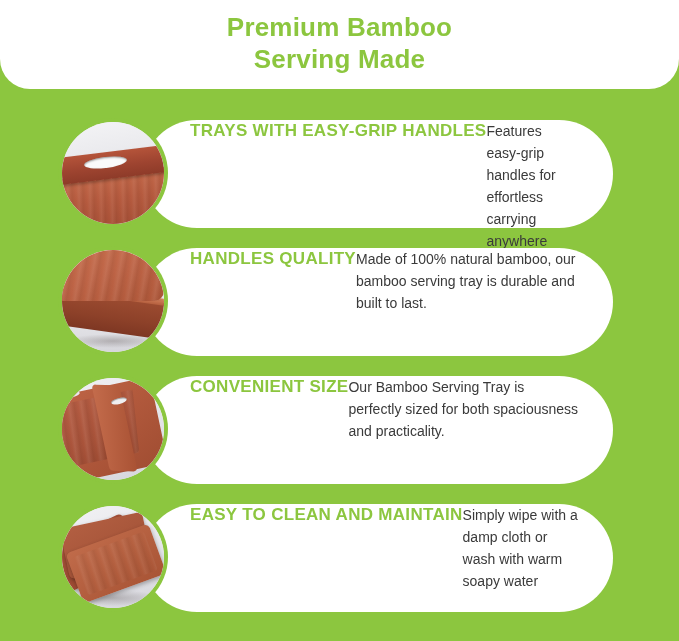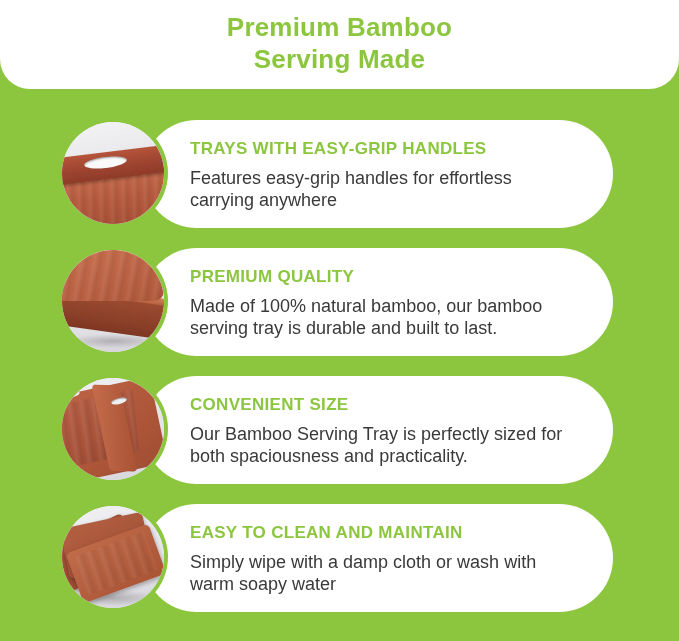--- a/index.html
+++ b/index.html
@@ -62,37 +62,37 @@
   .feature-card {
     position: absolute;
     left: 143px;
     top: 2px;
     width: 470px;
     height: 108px;
     background: #FFFFFF;
     border-radius: 54px;
     padding: 0 34px 0 47px;
     display: flex;
-    flex-direction: column;
+    flex-direction: row;
     justify-content: center;
   }
 
   .feature-heading {
     color: #8CC63F;
     font-size: 17px;
     font-weight: bold;
     letter-spacing: 0.3px;
     line-height: 22px;
     margin-bottom: 7px;
     white-space: nowrap;
   }
 
   .feature-body {
     color: #3A3A3A;
-    font-size: 18px;
+    font-size: 14px;
     line-height: 22px;
     max-width: 400px;
   }
 
   
   .thumb {
     position: absolute;
     left: 58px;
     top: 0px;
     width: 110px;
@@ -329,21 +329,21 @@
         <div class="p1-base"></div>
         <div class="p1-grain"></div>
         <div class="p1-rim"></div>
         <div class="p1-handle"></div>
       </div>
     </div>
   </div>
 
   <div class="feature-row" style="top:246px;">
     <div class="feature-card">
-      <div class="feature-heading">PREMIUM QUALITY</div>
+      <div class="feature-heading">HANDLES QUALITY</div>
       <div class="feature-body">Made of 100% natural bamboo, our bamboo serving tray is durable and built to last.</div>
     </div>
     <div class="thumb">
       <div class="thumb-inner">
         <div class="p2-bg"></div>
         <div class="p2-shadow"></div>
         <div class="p2-face"></div>
         <div class="p2-edge"></div>
         <div class="p2-top"></div>
         <div class="p2-top-grain"></div>

